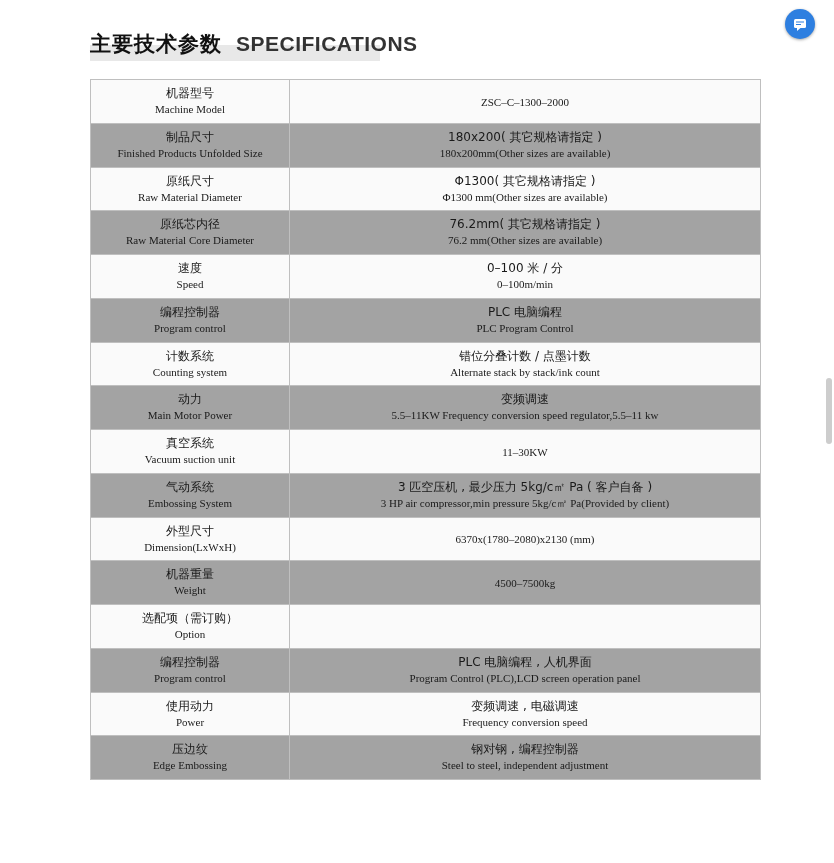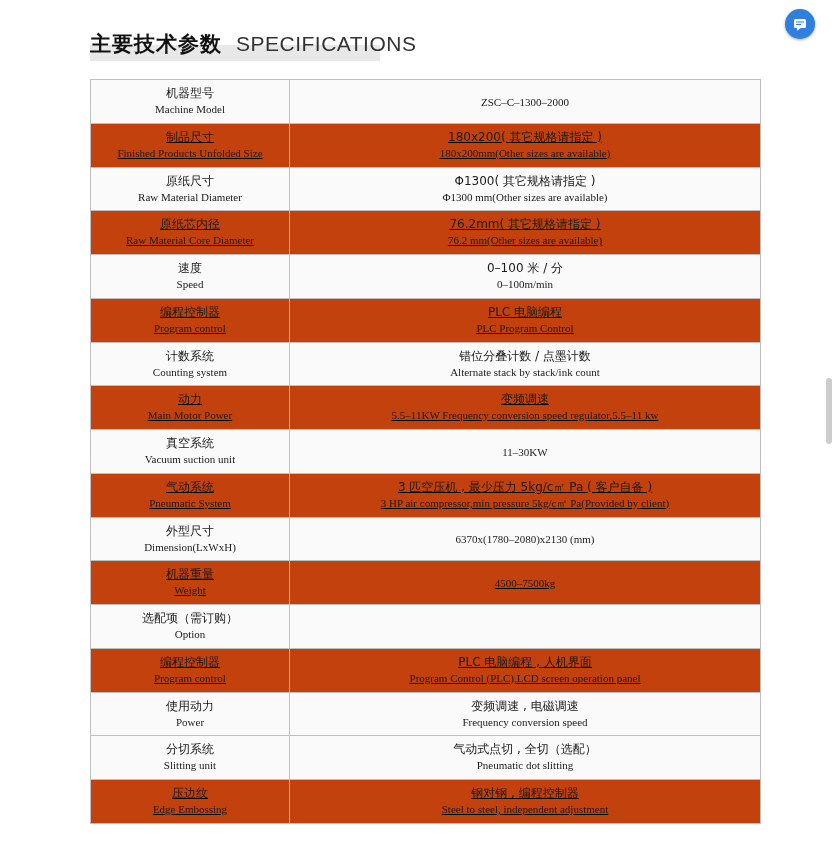--- a/index.html
+++ b/index.html
@@ -80,21 +80,21 @@
     font-size: 21px;
     font-weight: bold;
     color: #111;
     letter-spacing: 1px;
     font-family: "DejaVu Sans", sans-serif;
   }
   .title-en {
     position: relative;
     z-index: 1;
     font-size: 21px;
-    font-weight: normal;
+    font-weight: bold;
     color: #333;
     letter-spacing: 0.5px;
     margin-left: 14px;
     font-family: "Liberation Sans", sans-serif;
   }
 
   table.spec {
     position: absolute;
     left: 90px;
     top: 79px;
@@ -104,22 +104,21 @@
   }
   table.spec td {
     border: 1px solid #bfbfbf;
     text-align: center;
     vertical-align: middle;
     padding: 6px 4px;
     line-height: 1.25;
     background: #fafafa;
   }
   table.spec tr.alt td {
-    background: #c2410c;
-    text-decoration: underline;
+    background: #a3a3a3;
   }
   td.label { width: 190px; }
   td.value { width: 462px; }
   .cn {
     display: block;
     font-size: 12px;
     color: #1a1a1a;
     font-family: "DejaVu Sans", sans-serif;
   }
   .en {
@@ -244,21 +243,21 @@
             <span class="en">Vacuum suction unit</span>
           </td>
           <td class="value">
             <span class="cn"></span>
             <span class="en">11–30KW</span>
           </td>
         </tr>
         <tr class="alt">
           <td class="label">
             <span class="cn">气动系统</span>
-            <span class="en">Pneumatic System</span>
+            <span class="en">Embossing System</span>
           </td>
           <td class="value">
             <span class="cn">3 匹空压机 , 最少压力 5kg/c㎡ Pa ( 客户自备 )</span>
             <span class="en">3 HP air compressor,min  pressure 5kg/c㎡ Pa(Provided by client)</span>
           </td>
         </tr>
         <tr>
           <td class="label">
             <span class="cn">外型尺寸</span>
             <span class="en">Dimension(LxWxH)</span>
@@ -301,30 +300,20 @@
         <tr>
           <td class="label">
             <span class="cn">使用动力</span>
             <span class="en">Power</span>
           </td>
           <td class="value">
             <span class="cn">变频调速 , 电磁调速</span>
             <span class="en">Frequency conversion speed</span>
           </td>
         </tr>
-        <tr>
-          <td class="label">
-            <span class="cn">分切系统</span>
-            <span class="en">Slitting unit</span>
-          </td>
-          <td class="value">
-            <span class="cn">气动式点切 , 全切（选配）</span>
-            <span class="en">Pneumatic dot slitting</span>
-          </td>
-        </tr>
         <tr class="alt">
           <td class="label">
             <span class="cn">压边纹</span>
             <span class="en">Edge Embossing</span>
           </td>
           <td class="value">
             <span class="cn">钢对钢 , 编程控制器</span>
             <span class="en">Steel to steel, independent adjustment</span>
           </td>
         </tr>

